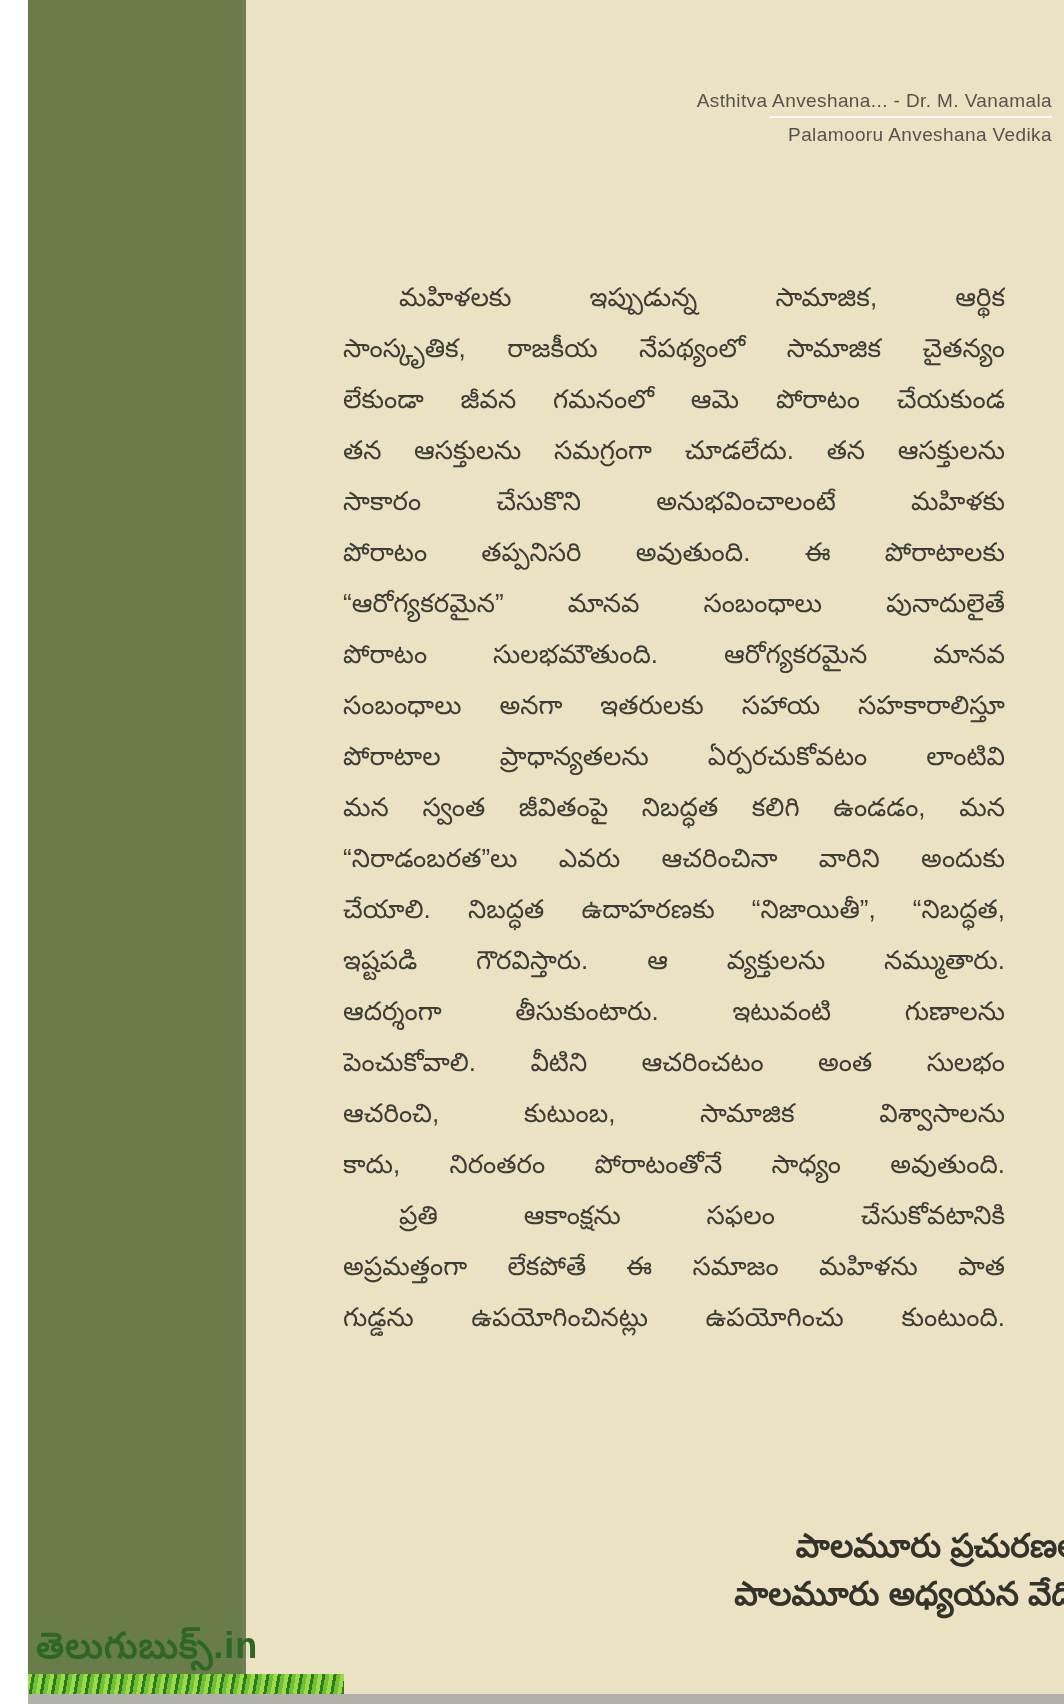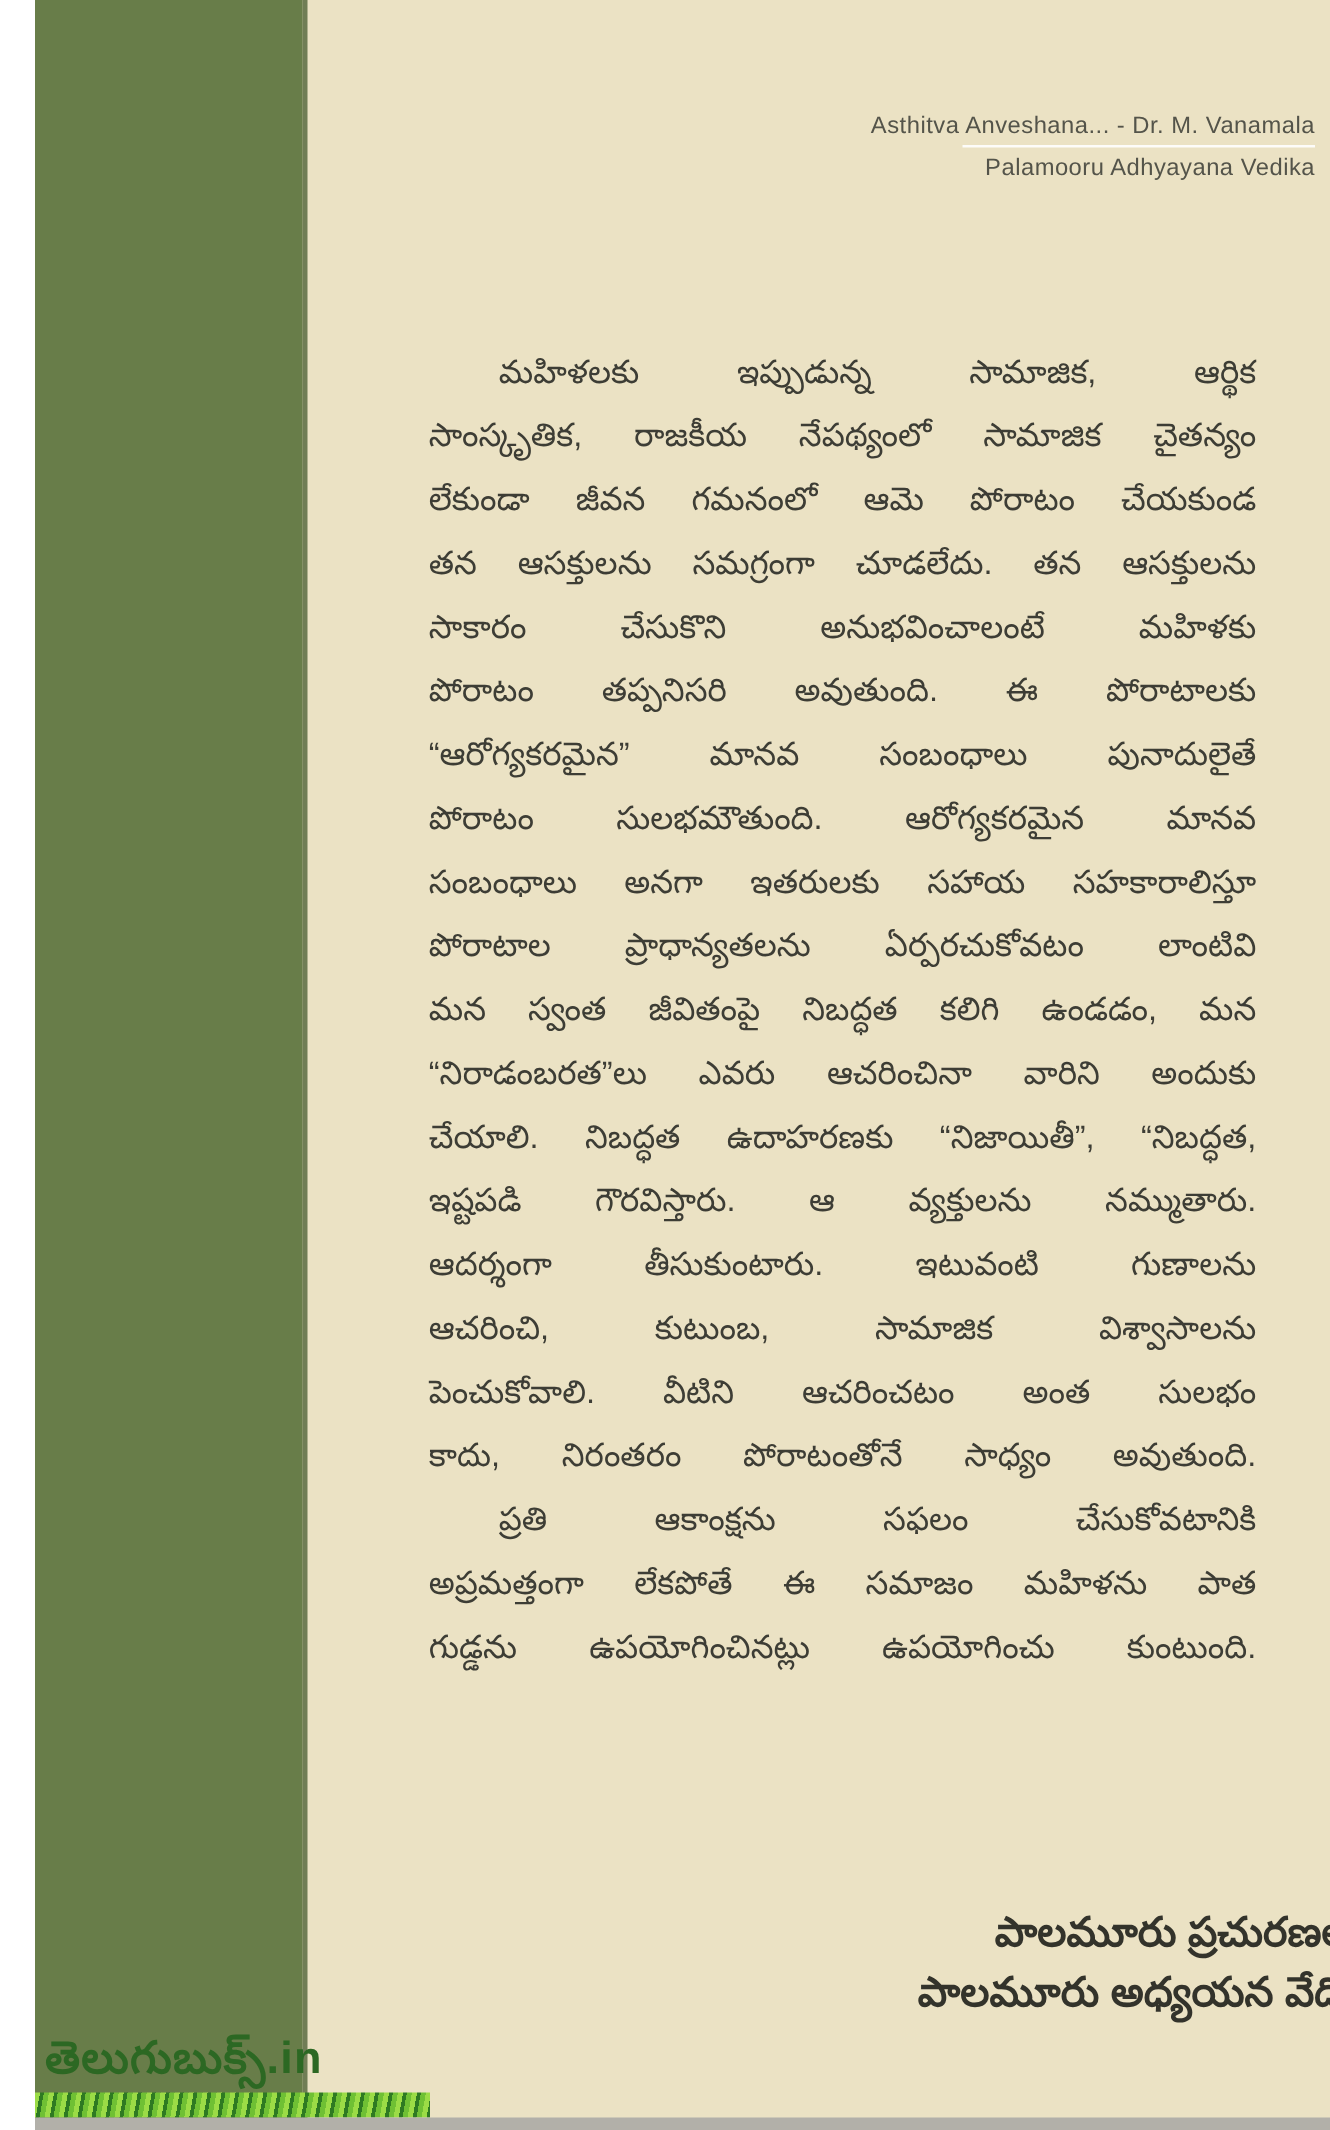--- a/index.html
+++ b/index.html
@@ -78,41 +78,41 @@
 </head>
 <body>
 
 <div class="page">
   <div class="band"></div>
   <div class="band-edge"></div>
 
   <div class="header">
     <div>Asthitva Anveshana... - Dr. M. Vanamala</div>
     <div class="h-rule"></div>
-    <div>Palamooru Adhyayana Vedika</div>
+    <div>Palamooru Anveshana Vedika</div>
   </div>
 
   <div class="body-text" id="body-text">
       <div class="line indent">మహిళలకు ఇప్పుడున్న సామాజిక, ఆర్థిక</div>
       <div class="line">సాంస్కృతిక, రాజకీయ నేపథ్యంలో సామాజిక చైతన్యం</div>
       <div class="line">లేకుండా జీవన గమనంలో ఆమె పోరాటం చేయకుండ</div>
       <div class="line">తన ఆసక్తులను సమగ్రంగా చూడలేదు. తన ఆసక్తులను</div>
       <div class="line">సాకారం చేసుకొని అనుభవించాలంటే మహిళకు</div>
       <div class="line">పోరాటం తప్పనిసరి అవుతుంది. ఈ పోరాటాలకు</div>
       <div class="line">“ఆరోగ్యకరమైన” మానవ సంబంధాలు పునాదులైతే</div>
       <div class="line">పోరాటం సులభమౌతుంది. ఆరోగ్యకరమైన మానవ</div>
       <div class="line">సంబంధాలు అనగా ఇతరులకు సహాయ సహకారాలిస్తూ</div>
       <div class="line">పోరాటాల ప్రాధాన్యతలను ఏర్పరచుకోవటం లాంటివి</div>
       <div class="line">మన స్వంత జీవితంపై నిబద్ధత కలిగి ఉండడం, మన</div>
       <div class="line">“నిరాడంబరత”లు ఎవరు ఆచరించినా వారిని అందుకు</div>
       <div class="line">చేయాలి. నిబద్ధత ఉదాహరణకు “నిజాయితీ”, “నిబద్ధత,</div>
       <div class="line">ఇష్టపడి గౌరవిస్తారు. ఆ వ్యక్తులను నమ్ముతారు.</div>
       <div class="line">ఆదర్శంగా తీసుకుంటారు. ఇటువంటి గుణాలను</div>
+      <div class="line">పెంచుకోవాలి. వీటిని ఆచరించటం అంత సులభం</div>
       <div class="line">ఆచరించి, కుటుంబ, సామాజిక విశ్వాసాలను</div>
-      <div class="line">పెంచుకోవాలి. వీటిని ఆచరించటం అంత సులభం</div>
       <div class="line">కాదు, నిరంతరం పోరాటంతోనే సాధ్యం అవుతుంది.</div>
       <div class="line indent">ప్రతి ఆకాంక్షను సఫలం చేసుకోవటానికి</div>
       <div class="line">అప్రమత్తంగా లేకపోతే ఈ సమాజం మహిళను పాత</div>
       <div class="line">గుడ్డను ఉపయోగించినట్లు ఉపయోగించు కుంటుంది.</div>
     </div>
 
   <div class="publisher">
     <div>పాలమూరు ప్రచురణలు</div>
     <div>పాలమూరు అధ్యయన వేదిక</div>
   </div>

